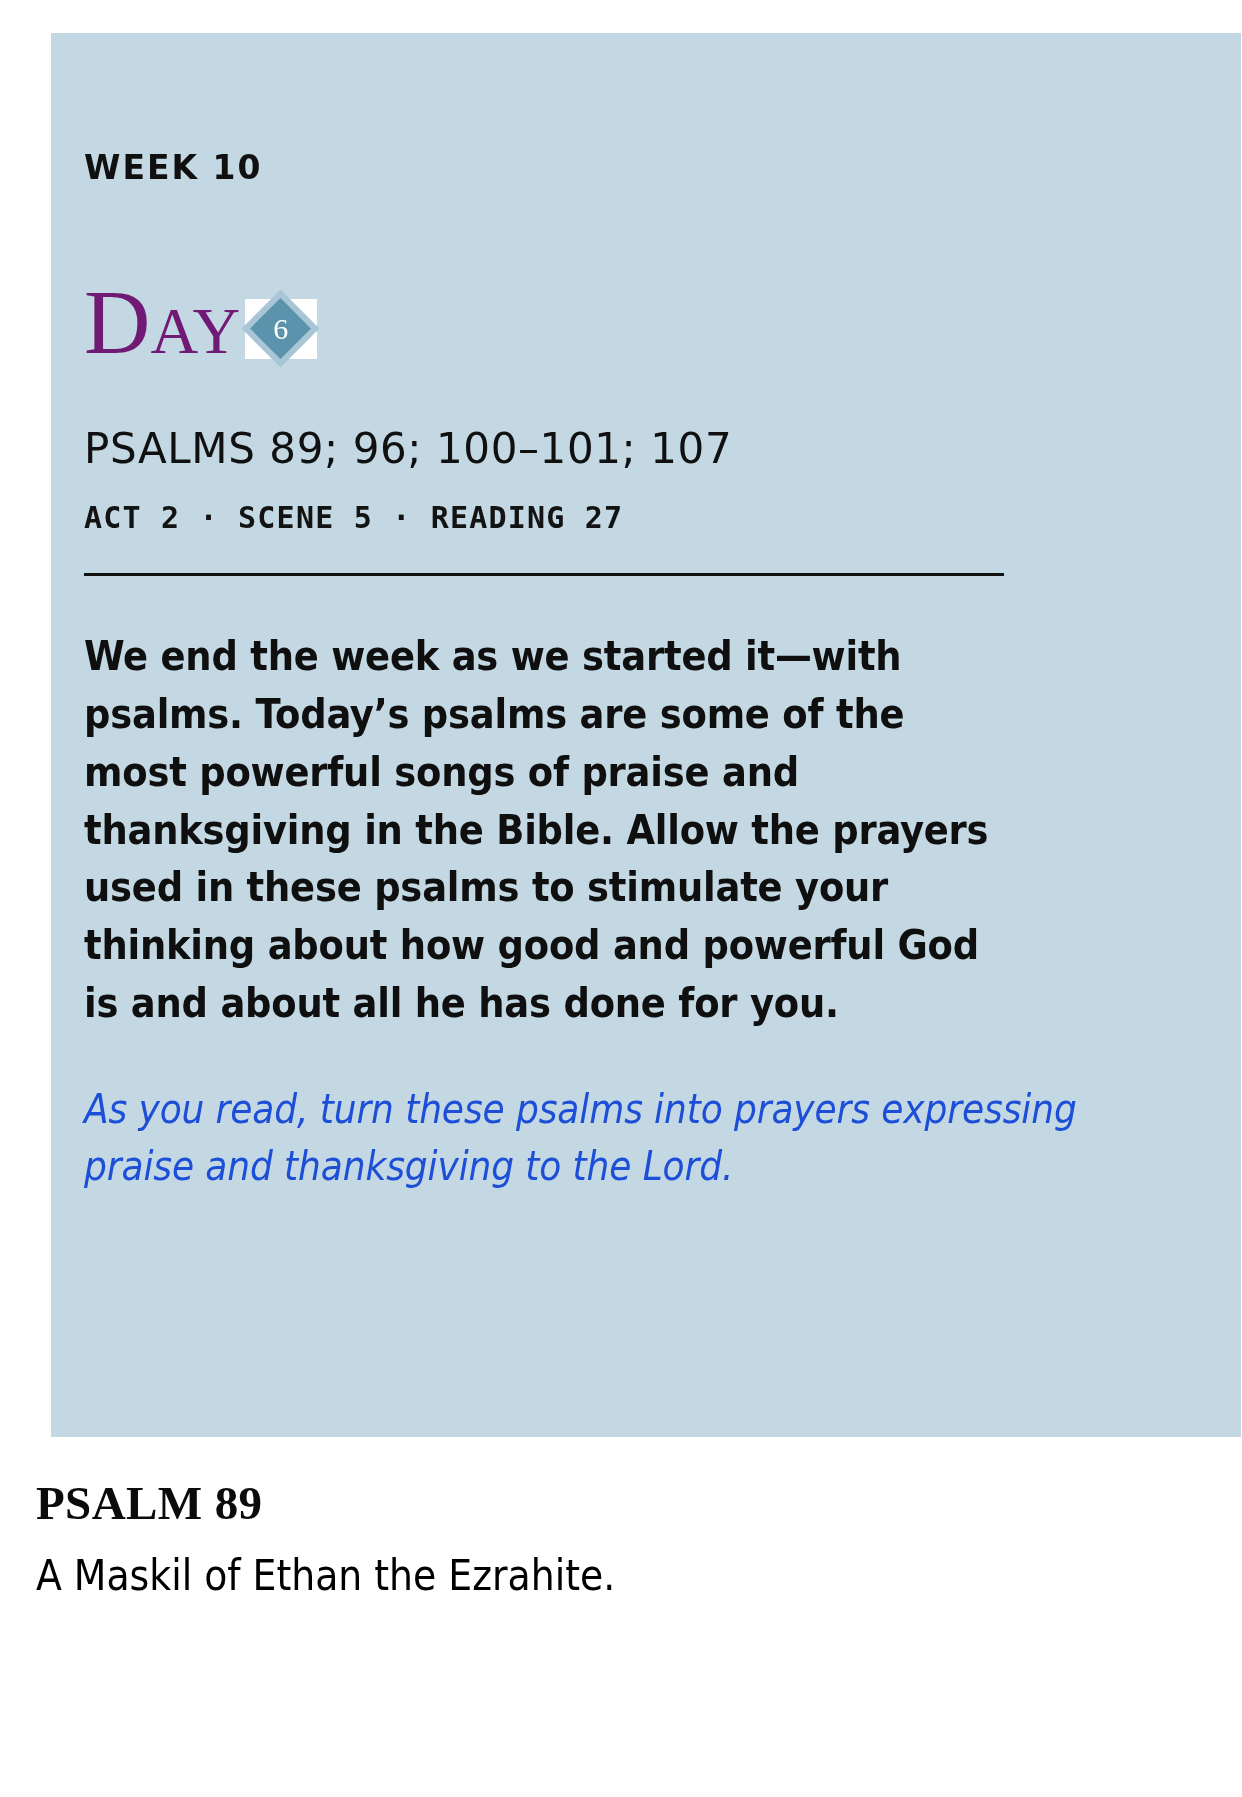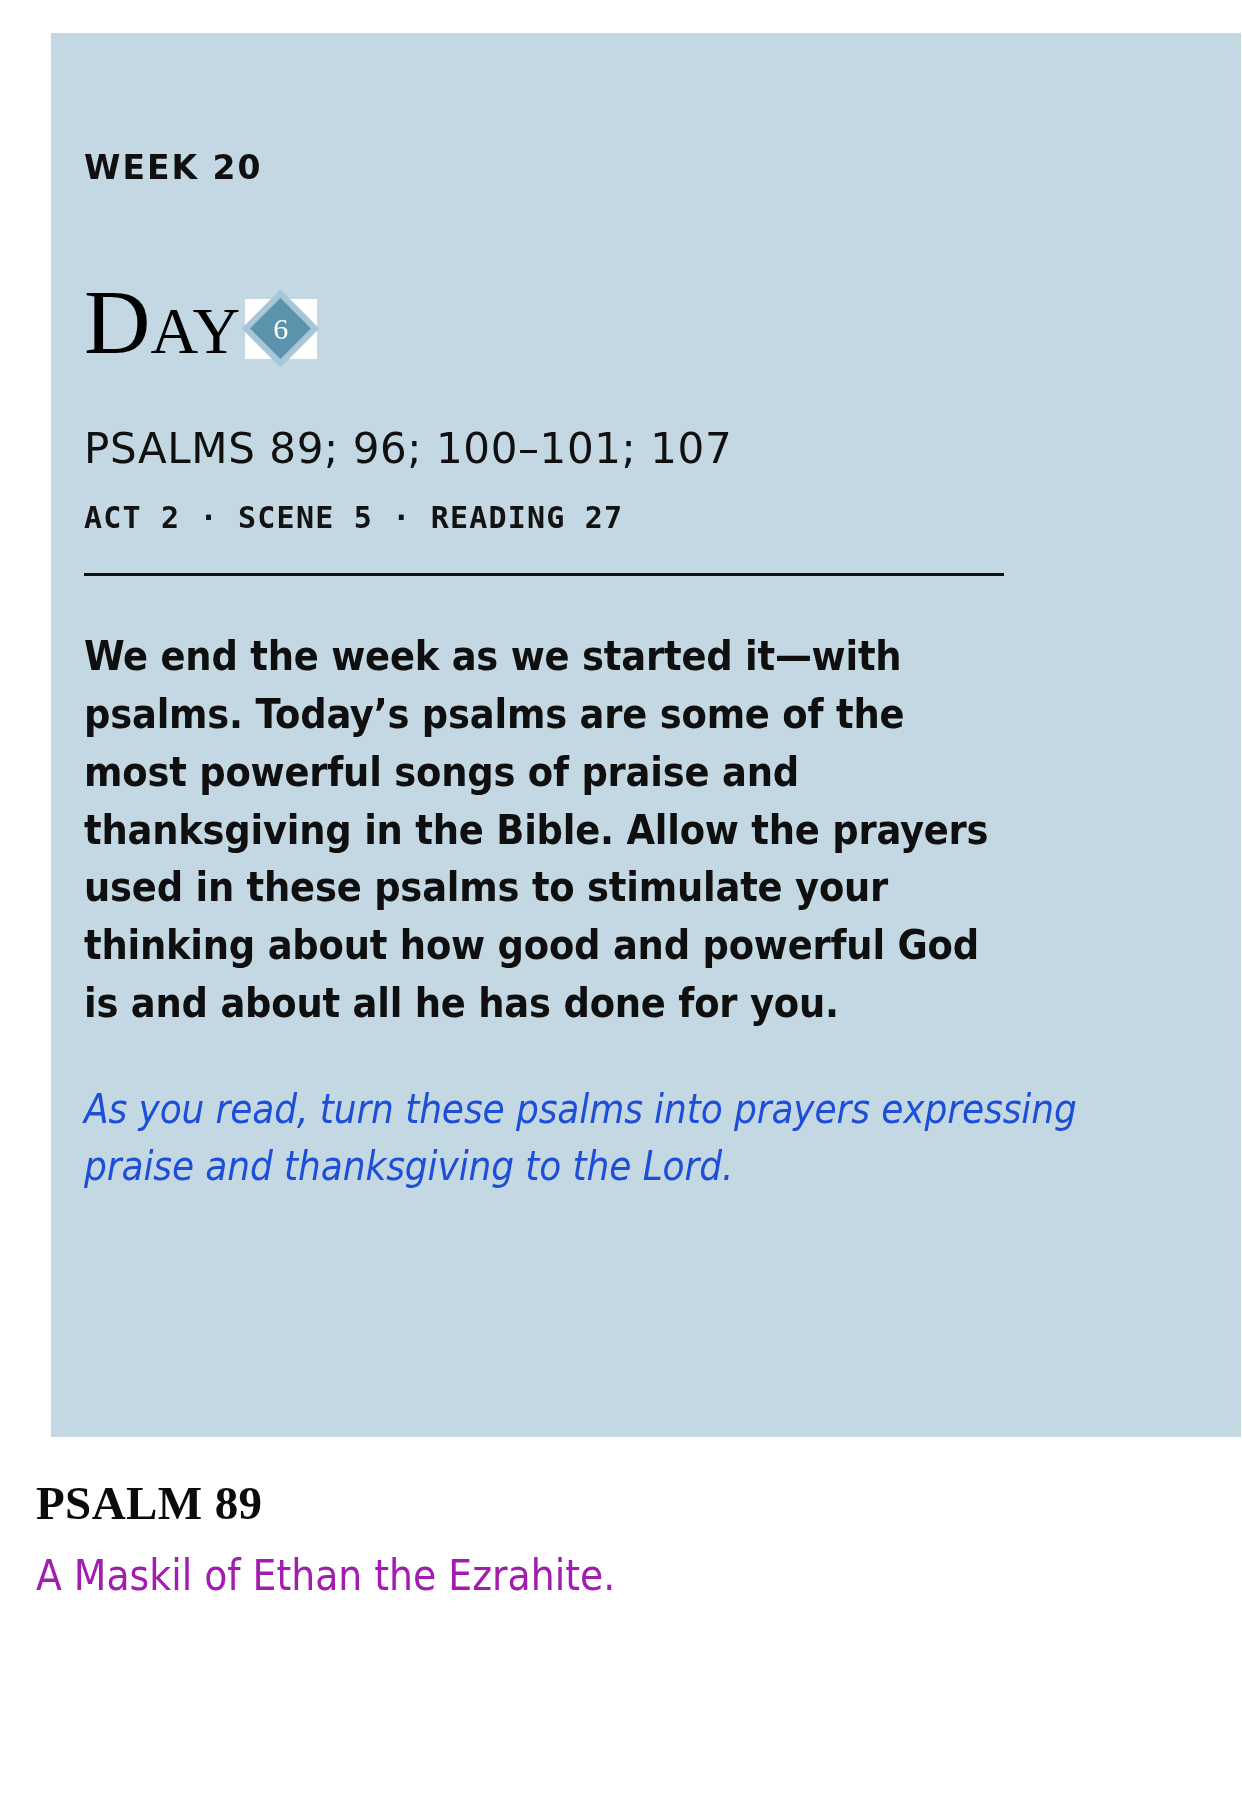--- a/index.html
+++ b/index.html
@@ -46,21 +46,21 @@
 
   
   .day-heading {
     display: flex;
     align-items: flex-end;
     margin: 0 0 62px 0;
     line-height: 1;
   }
   .day-word {
     font-family: "Liberation Serif", "DejaVu Serif", serif;
-    color: #000000;
+    color: #701a75;
     line-height: 0.92;
     white-space: nowrap;
   }
   .day-word .cap {
     font-size: 92px;
   }
   .day-word .small {
     font-size: 66px;
     letter-spacing: 0.5px;
   }
@@ -174,33 +174,33 @@
     font-weight: 700;
     letter-spacing: 0.4px;
     color: #0b0b0b;
     line-height: 1.1;
     margin: 0 0 22px 0;
   }
   .psalm-subtitle {
     font-family: "DejaVu Sans Condensed", "Liberation Sans Narrow", "Liberation Sans", sans-serif;
     font-size: 42px;
     font-weight: 400;
-    color: #a21caf;
+    color: #000000;
     line-height: 1.15;
     margin: 0;
   }
 </style>
 </head>
 <body>
 
 <div class="page">
 
   <div class="intro-panel">
 
-    <div class="week-label">WEEK 20</div>
+    <div class="week-label">WEEK 10</div>
 
     <div class="day-heading">
       <span class="day-word"><span class="cap">D</span><span class="small">AY</span></span>
       <span class="day-badge">
         <span class="diamond-soft"></span>
         <span class="diamond"></span>
         <span class="num">6</span>
       </span>
     </div>
 

